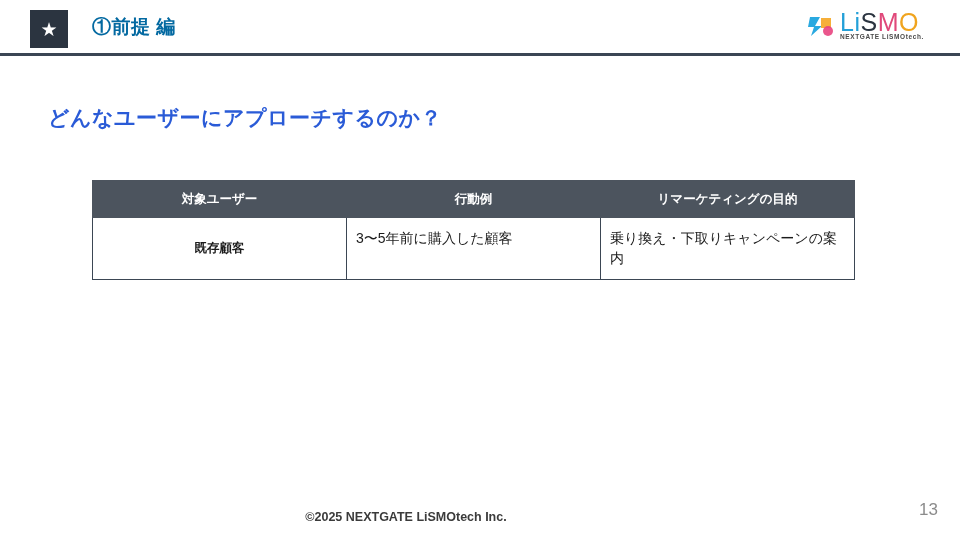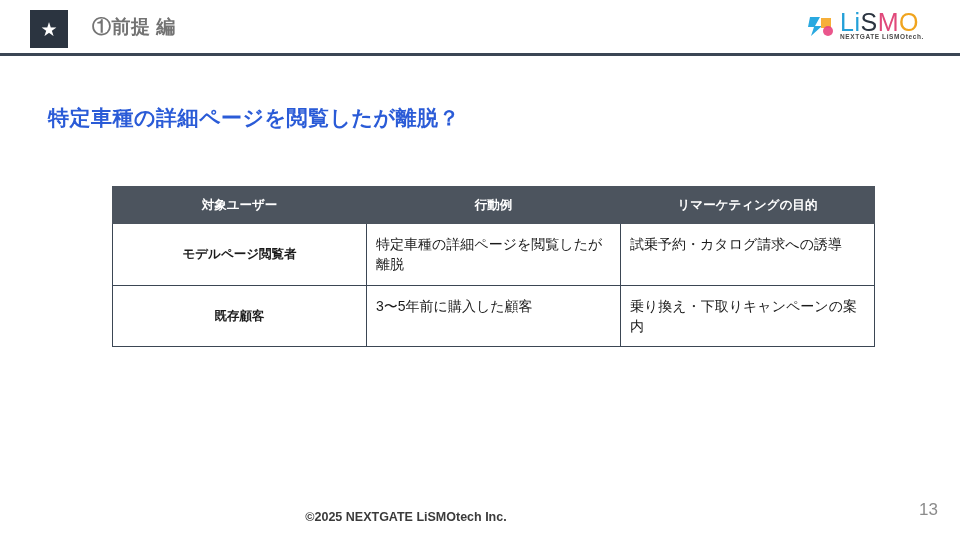--- a/index.html
+++ b/index.html
@@ -38,21 +38,21 @@
     color: #ffffff;
     font-size: 19px;
     line-height: 1;
   }
   .header-title {
     position: absolute;
     left: 92px;
     top: 14px;
     font-size: 19px;
     font-weight: bold;
-    color: #737373;
+    color: #0369a1;
     letter-spacing: 0.5px;
   }
 
   
   .logo {
     position: absolute;
     right: 22px;
     top: 11px;
     width: 130px;
     height: 34px;
@@ -97,23 +97,22 @@
     font-size: 21px;
     font-weight: bold;
     color: #2a5bd7;
     letter-spacing: 0.5px;
   }
 
   
   .table-wrap {
     position: absolute;
     left: 92px;
-    top: 186px;
+    top: 180px;
     width: 762px;
-    margin-left: 20px;
   }
   table.data {
     border-collapse: collapse;
     width: 762px;
     table-layout: fixed;
   }
   table.data th {
     background: #4c545e;
     color: #ffffff;
     font-size: 12.5px;
@@ -175,43 +174,38 @@
       <path d="M13 3 L23 3 L23 13 L13 13 Z" fill="#f5a623" opacity="0.9"></path>
       <circle cx="20" cy="16" r="5" fill="#e8447f" opacity="0.9"></circle>
     </svg>
     <div class="logo-text">
       <span class="c1">Li</span><span class="c2">S</span><span class="c3">M</span><span class="c4">O</span>
     </div>
     <div class="logo-sub">NEXTGATE LiSMOtech.</div>
   </div>
 </div>
 
-<div class="slide-heading">特定車種の詳細ページを閲覧したが離脱？</div>
+<div class="slide-heading">どんなユーザーにアプローチするのか？</div>
 
 <div class="table-wrap">
   <table class="data">
     <colgroup>
       <col class="col-1">
         <col class="col-2">
         <col class="col-3">
     </colgroup>
     <thead>
       <tr>
         <th>対象ユーザー</th>
         <th>行動例</th>
         <th>リマーケティングの目的</th>
       </tr>
     </thead>
     <tbody>
       <tr>
-        <td class="cell-user">モデルページ閲覧者</td>
-        <td>特定車種の詳細ページを閲覧したが離脱</td>
-        <td>試乗予約・カタログ請求への誘導</td>
-      </tr>
-      <tr>
         <td class="cell-user">既存顧客</td>
         <td>3〜5年前に購入した顧客</td>
         <td>乗り換え・下取りキャンペーンの案内</td>
       </tr>
     </tbody>
   </table>
 </div>
 
 <div class="footer-copy">©2025 NEXTGATE LiSMOtech Inc.</div>
 <div class="page-number">13</div>

